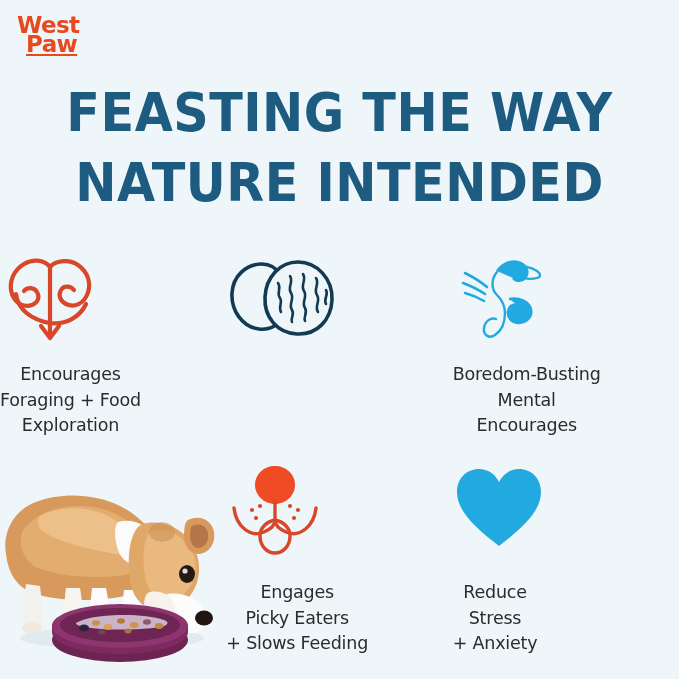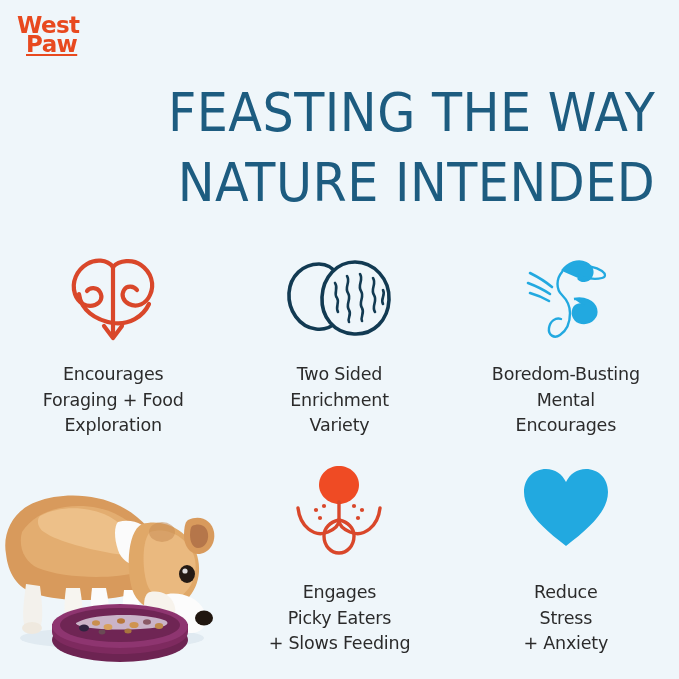--- a/index.html
+++ b/index.html
@@ -39,24 +39,24 @@
   }
   .brand .l1 { display: block; }
   .brand .l2 { display: block; padding-left: 9px; text-decoration: underline; }
 
   
   .headline {
     position: absolute;
     left: 0;
     top: 78px;
     width: 679px;
-    text-align: right;
+    text-align: center;
     color: #1d5c80;
     font-family: "DejaVu Sans", sans-serif;
-    font-weight: normal;
+    font-weight: bold;
     font-size: 53px;
     line-height: 1.32;
     letter-spacing: 0.5px;
   }
   .headline .hl {
     display: block;
     transform: scaleX(0.93);
   }
 
   
@@ -67,21 +67,21 @@
     width: 679px;
     height: 427px;
     display: grid;
     grid-template-columns: repeat(3, 1fr);
     grid-template-rows: 200px 227px;
   }
   .cell {
     position: relative;
     display: flex;
     flex-direction: column;
-    align-items: center;
+    align-items: flex-start;
   }
   .icon-wrap {
     height: 96px;
     display: flex;
     align-items: center;
     justify-content: center;
   }
   .caption {
     margin-top: 14px;
     text-align: center;
@@ -158,23 +158,20 @@
           </g>
           <g fill="none" stroke="#123a52" stroke-width="2.6" stroke-linecap="round">
             <path d="M52 26 C56 31 50 36 54 41 C57 45 52 50 55 55"></path>
             <path d="M64 19 C68 25 61 30 65 36 C69 42 62 47 66 53 C69 58 64 61 66 65"></path>
             <path d="M77 17 C81 23 74 28 78 34 C82 40 75 45 79 51 C82 56 77 60 79 64"></path>
             <path d="M90 21 C94 27 87 32 91 38 C95 44 88 49 92 55"></path>
             <path d="M100 33 C103 38 97 42 100 47"></path>
           </g>
         </svg>
       </div>
-      <div class="caption">Two Sided
-Enrichment
-Variety</div>
     </div>
 
     <div class="cell">
       <div class="icon-wrap">
         <svg width="96" height="94" viewBox="0 0 96 94" aria-hidden="true">
 
           <path d="M44 18 C50 10 60 6 68 10 C74 13 76 19 73 24
                    C70 29 63 29 60 25" fill="#22a9e0" stroke="#22a9e0" stroke-width="2.4" stroke-linejoin="round"></path>
           <path d="M60 13 C68 12 78 14 84 18 C88 21 88 24 84 25
                    C76 27 66 25 60 22" fill="none" stroke="#22a9e0" stroke-width="2.2" stroke-linecap="round"></path>

